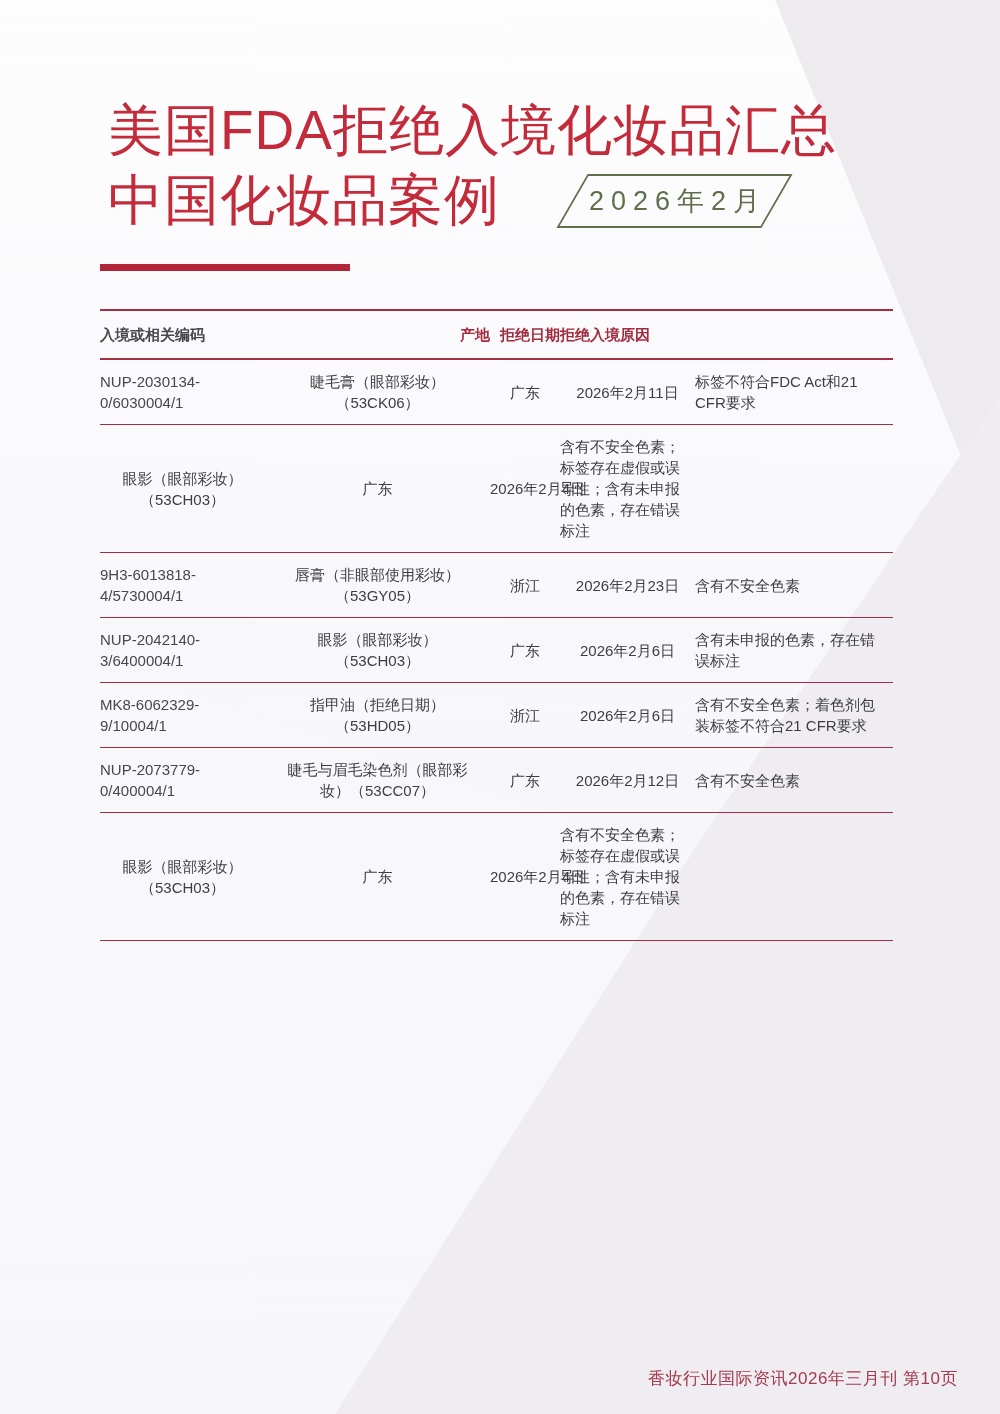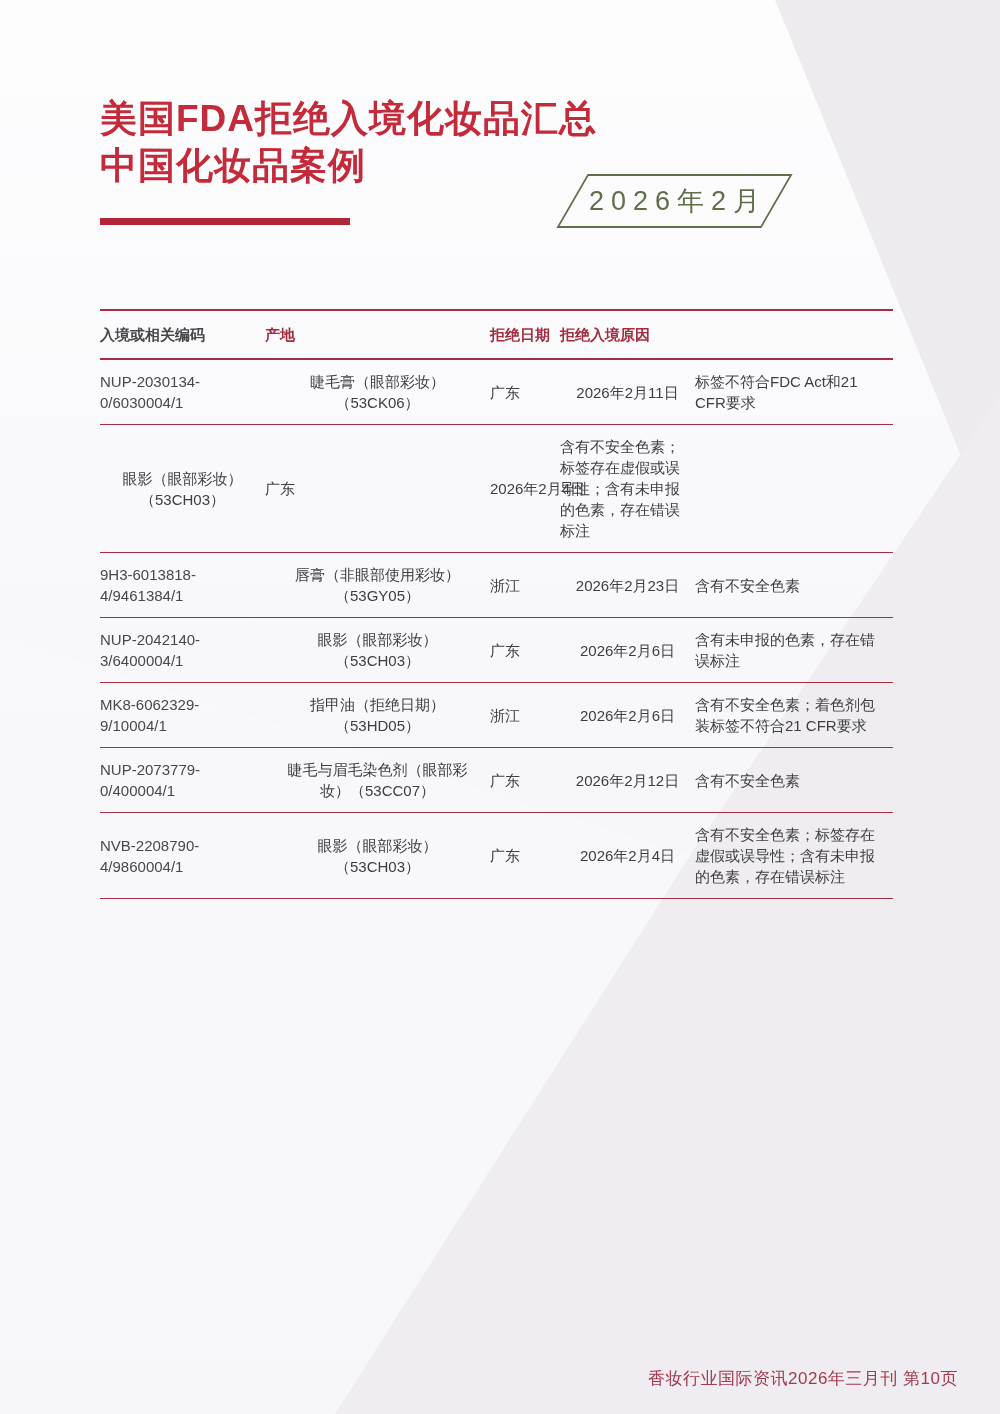--- a/index.html
+++ b/index.html
@@ -25,21 +25,21 @@
     background: #efedf1;
     clip-path: polygon(69% 60.5%, 100% 28%, 100% 100%, 33.5% 100%);
   }
   .bg-shape.bl {
     background: #f9f9fc;
     clip-path: polygon(0% 45%, 69% 60.5%, 33.5% 100%, 0% 100%);
     opacity: .55;
   }
 
   .header-block { position: absolute; left: 100px; top: 96px; width: 860px; }
-  .page-title { color: #c32b3a; font-weight: 700; font-size: 37px; line-height: 1.27; letter-spacing: 1px; }
+  .page-title { color: #c32b3a; font-weight: 400; font-size: 55px; line-height: 1.27; letter-spacing: 1px; margin-left: 8px; }
   .title-underline {
     width: 250px; height: 7px; background: #b22438;
     margin-top: 28px;
   }
 
   .date-badge {
     position: absolute; left: 572px; top: 174px;
     width: 205px; height: 54px;
     border: 2px solid #606f4b;
     transform: skewX(-30deg);
@@ -63,25 +63,25 @@
     border-bottom: 2px solid #a62e40;
     color: #a32c3f; font-weight: 700; font-size: 15px;
   }
   .t-head .cell { padding-top: 13px; padding-bottom: 13px; }
   .t-body { color: #3e3e40; font-size: 15px; }
   .t-body .cell { padding-top: 11px; padding-bottom: 11px; }
   .t-body.t-row { min-height: 60px; }
   .cell { line-height: 1.4; }
   .c-code   { padding-right: 38px; color: #48484a; }
   .c-product{ text-align: center; padding: 11px 12px; }
-  .c-origin { text-align: left; }
+  .c-origin { text-align: center; }
   .c-date   { text-align: center; white-space: nowrap; }
   .c-reason { padding-right: 6px; }
   .t-head .c-product { text-align: center; }
-  .t-head .c-origin, .t-head .c-date { text-align: left; }
+  .t-head .c-origin, .t-head .c-date { text-align: right; }
 
   .page-footer {
     position: absolute; right: 42px; bottom: 24px;
     color: #a43a4e; font-size: 17px; letter-spacing: .5px;
   }
 </style>
 </head>
 <body>
 
 <div class="page">
@@ -120,21 +120,21 @@
     </div>
 
     <div class="t-row t-body">
       <div class="cell c-product">眼影（眼部彩妆）（53CH03）</div>
       <div class="cell c-origin">广东</div>
       <div class="cell c-date">2026年2月4日</div>
       <div class="cell c-reason">含有不安全色素；标签存在虚假或误导性；含有未申报的色素，存在错误标注</div>
     </div>
 
     <div class="t-row t-body">
-      <div class="cell c-code">9H3-6013818-4/9461384/1</div>
+      <div class="cell c-code">9H3-6013818-4/5730004/1</div>
       <div class="cell c-product">唇膏（非眼部使用彩妆）（53GY05）</div>
       <div class="cell c-origin">浙江</div>
       <div class="cell c-date">2026年2月23日</div>
       <div class="cell c-reason">含有不安全色素</div>
     </div>
 
     <div class="t-row t-body">
       <div class="cell c-code">NUP-2042140-3/6400004/1</div>
       <div class="cell c-product">眼影（眼部彩妆）（53CH03）</div>
       <div class="cell c-origin">广东</div>
@@ -152,21 +152,20 @@
 
     <div class="t-row t-body">
       <div class="cell c-code">NUP-2073779-0/400004/1</div>
       <div class="cell c-product">睫毛与眉毛染色剂（眼部彩妆）（53CC07）</div>
       <div class="cell c-origin">广东</div>
       <div class="cell c-date">2026年2月12日</div>
       <div class="cell c-reason">含有不安全色素</div>
     </div>
 
     <div class="t-row t-body">
-      <div class="cell c-code">NVB-2208790-4/9860004/1</div>
       <div class="cell c-product">眼影（眼部彩妆）（53CH03）</div>
       <div class="cell c-origin">广东</div>
       <div class="cell c-date">2026年2月4日</div>
       <div class="cell c-reason">含有不安全色素；标签存在虚假或误导性；含有未申报的色素，存在错误标注</div>
     </div>
 
   </div>
 
   <div class="page-footer">香妆行业国际资讯2026年三月刊 第10页</div>
 

